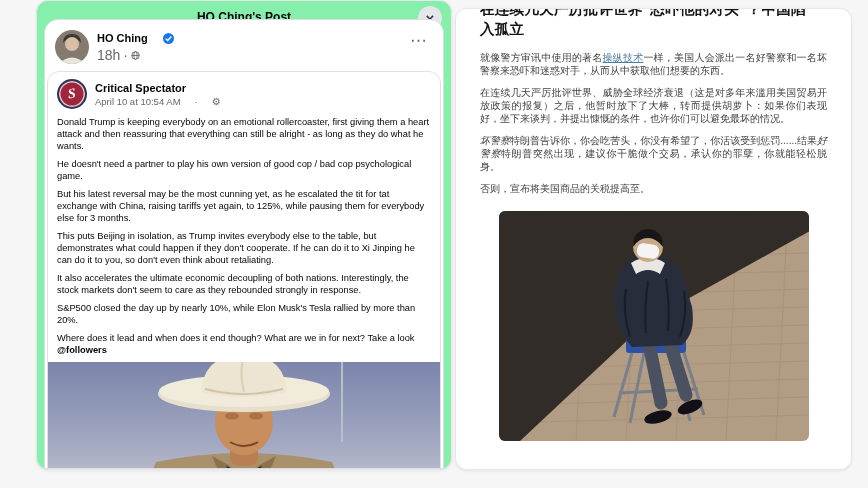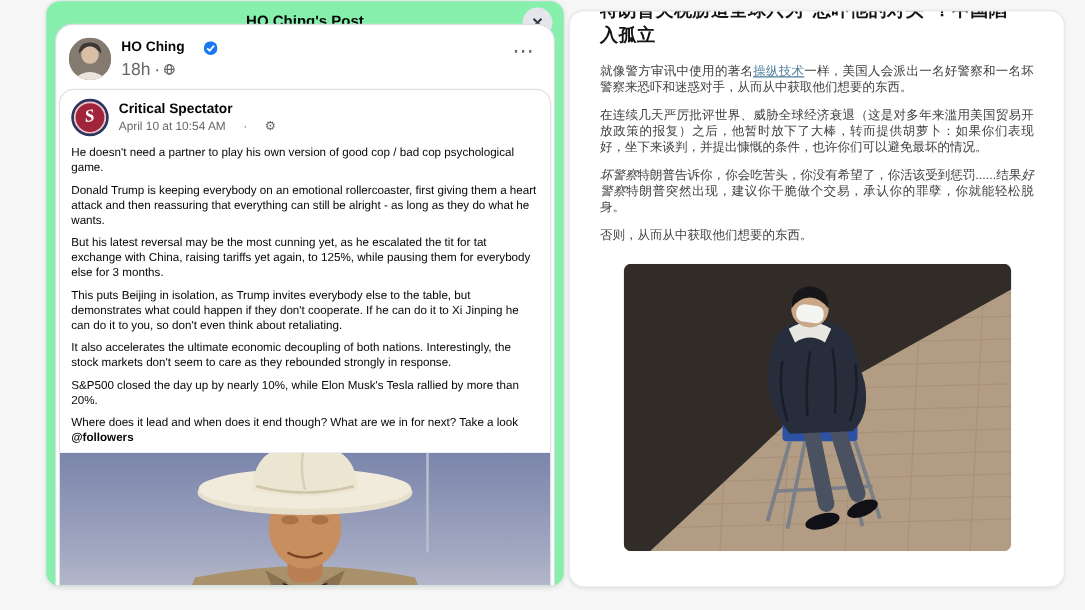--- a/index.html
+++ b/index.html
@@ -112,22 +112,22 @@
           <div class="shared-name">Critical Spectator</div>
           <div class="shared-date">
             <span>April 10 at 10:54 AM</span>
             <span class="sep">·</span>
             <span class="gear">⚙</span>
           </div>
         </div>
       </div>
 
       <div class="fb-body">
+        <p>Donald Trump is keeping everybody on an emotional rollercoaster, first giving them a heart attack and then reassuring that everything can still be alright - as long as they do what he wants.</p>
         <p>He doesn't need a partner to play his own version of good cop / bad cop psychological game.</p>
-        <p>Donald Trump is keeping everybody on an emotional rollercoaster, first giving them a heart attack and then reassuring that everything can still be alright - as long as they do what he wants.</p>
         <p>But his latest reversal may be the most cunning yet, as he escalated the tit for tat exchange with China, raising tariffs yet again, to 125%, while pausing them for everybody else for 3 months.</p>
         <p>This puts Beijing in isolation, as Trump invites everybody else to the table, but demonstrates what could happen if they don't cooperate. If he can do it to Xi Jinping he can do it to you, so don't even think about retaliating.</p>
         <p>It also accelerates the ultimate economic decoupling of both nations. Interestingly, the stock markets don't seem to care as they rebounded strongly in response.</p>
         <p>S&amp;P500 closed the day up by nearly 10%, while Elon Musk's Tesla rallied by more than 20%.</p>
         <p><span>Where does it lead and when does it end though? What are we in for next? Take a look </span><span class="mention">@followers</span></p>
       </div>
 
       <div class="fb-photo">
         <svg viewBox="0 0 400 150" preserveAspectRatio="xMidYMid slice">
           <defs>
@@ -156,33 +156,33 @@
           <path d="M161,27 Q200,37 239,27" stroke="#cfc5a9" stroke-width="2" fill="none"></path>
         </svg>
       </div>
     </div>
   </div>
 </div>
 
 <div class="article-unit">
   <div class="article">
     <div class="t1">
-      <span>特朗普关税胁迫全球只为“恐吓他的对头”？中国陷</span>
+      <span>在连续几天严厉批评世界“恐吓他的对头”？中国陷</span>
     </div>
     <span class="t2">入孤立</span>
 
 
     <p><span>就像警方审讯中使用的著名</span><span class="art-link">操纵技术</span><span>一样，美国人会派出一名好警察和一名坏警察来恐吓和迷惑对手，从而从中获取他们想要的东西。</span></p>
 
 
     <p>在连续几天严厉批评世界、威胁全球经济衰退（这是对多年来滥用美国贸易开放政策的报复）之后，他暂时放下了大棒，转而提供胡萝卜：如果你们表现好，坐下来谈判，并提出慷慨的条件，也许你们可以避免最坏的情况。</p>
 
     <p><span class="cop">坏警察</span><span>特朗普告诉你，你会吃苦头，你没有希望了，你活该受到惩罚......结果</span><span class="cop">好警察</span><span>特朗普突然出现，建议你干脆做个交易，承认你的罪孽，你就能轻松脱身。</span></p>
 
-    <p>否则，从而从中获取他们想要的东西。</p>
+    <p>否则，宣布将美国商品的关税提高至。</p>
 
     <div class="art-photo">
       <svg viewBox="0 0 312 230" preserveAspectRatio="xMidYMid slice">
         <rect width="312" height="230" fill="#b29c84"></rect>
         <g stroke="#9d876d" stroke-width="1" opacity="0.45">
           <line x1="0" y1="14" x2="312" y2="6"></line>
             <line x1="0" y1="32" x2="312" y2="24"></line>
           <line x1="0" y1="50" x2="312" y2="42"></line>
             <line x1="0" y1="68" x2="312" y2="60"></line>
           <line x1="0" y1="86" x2="312" y2="78"></line>

